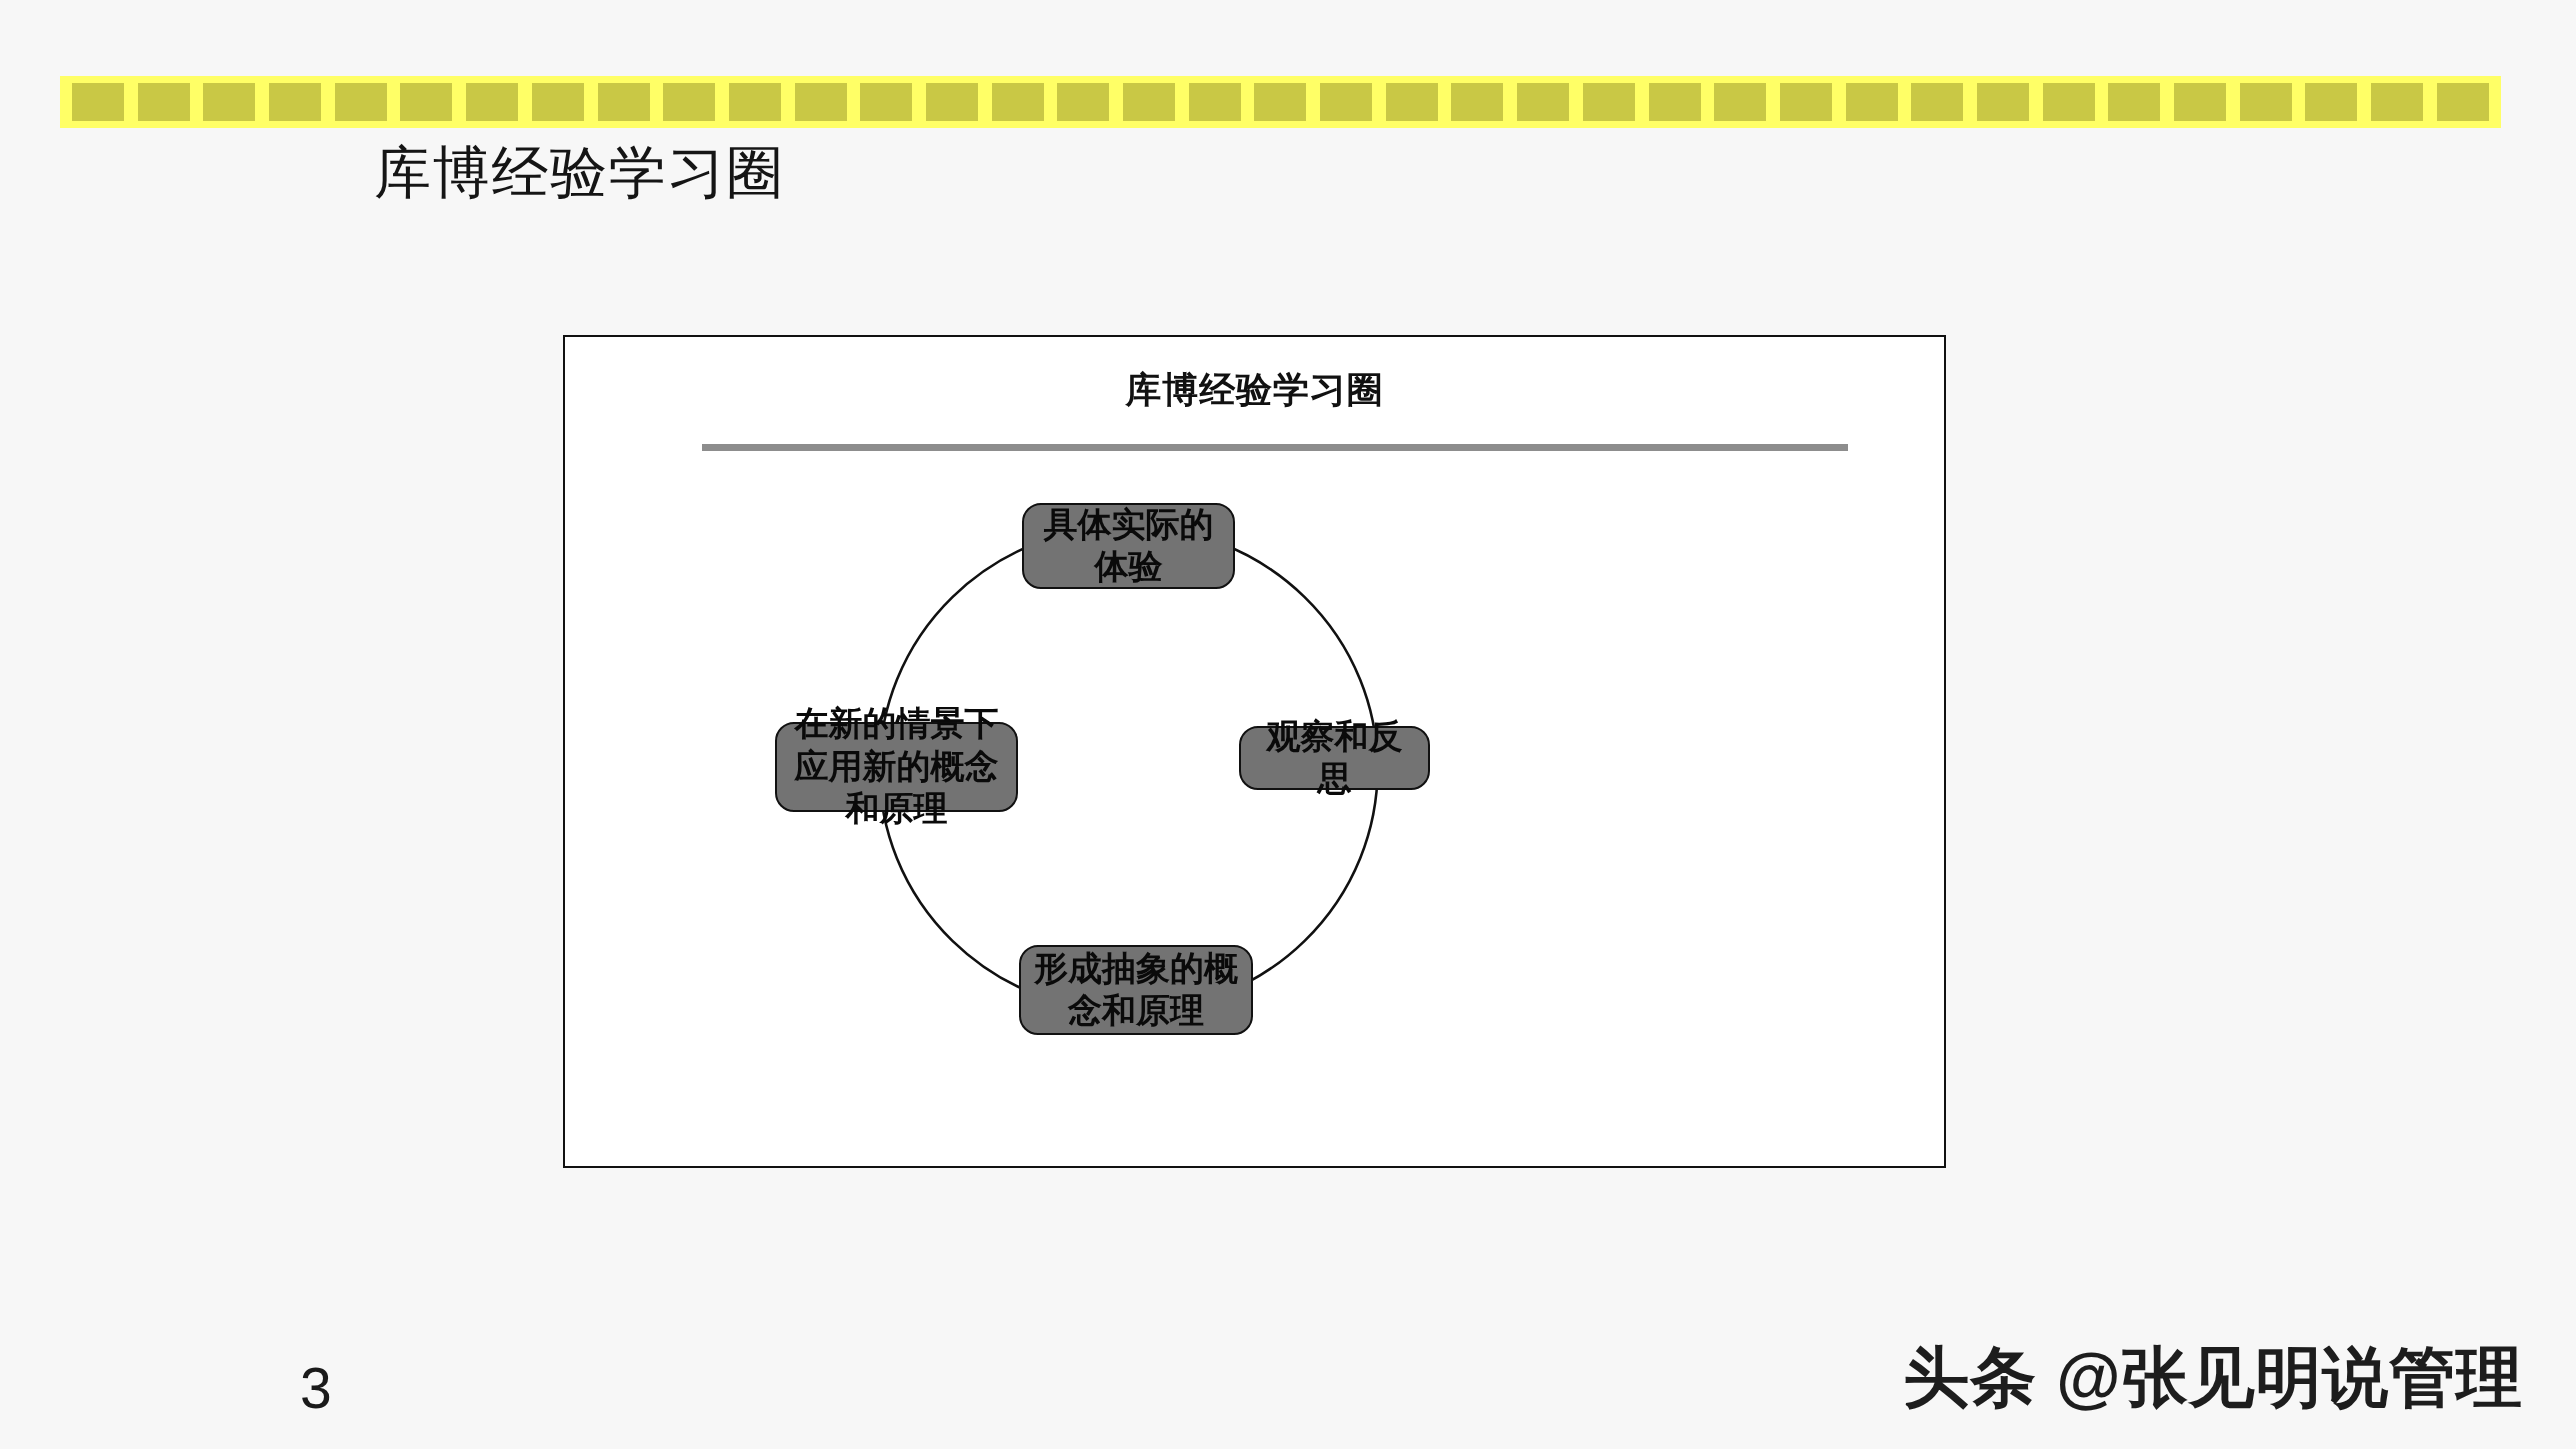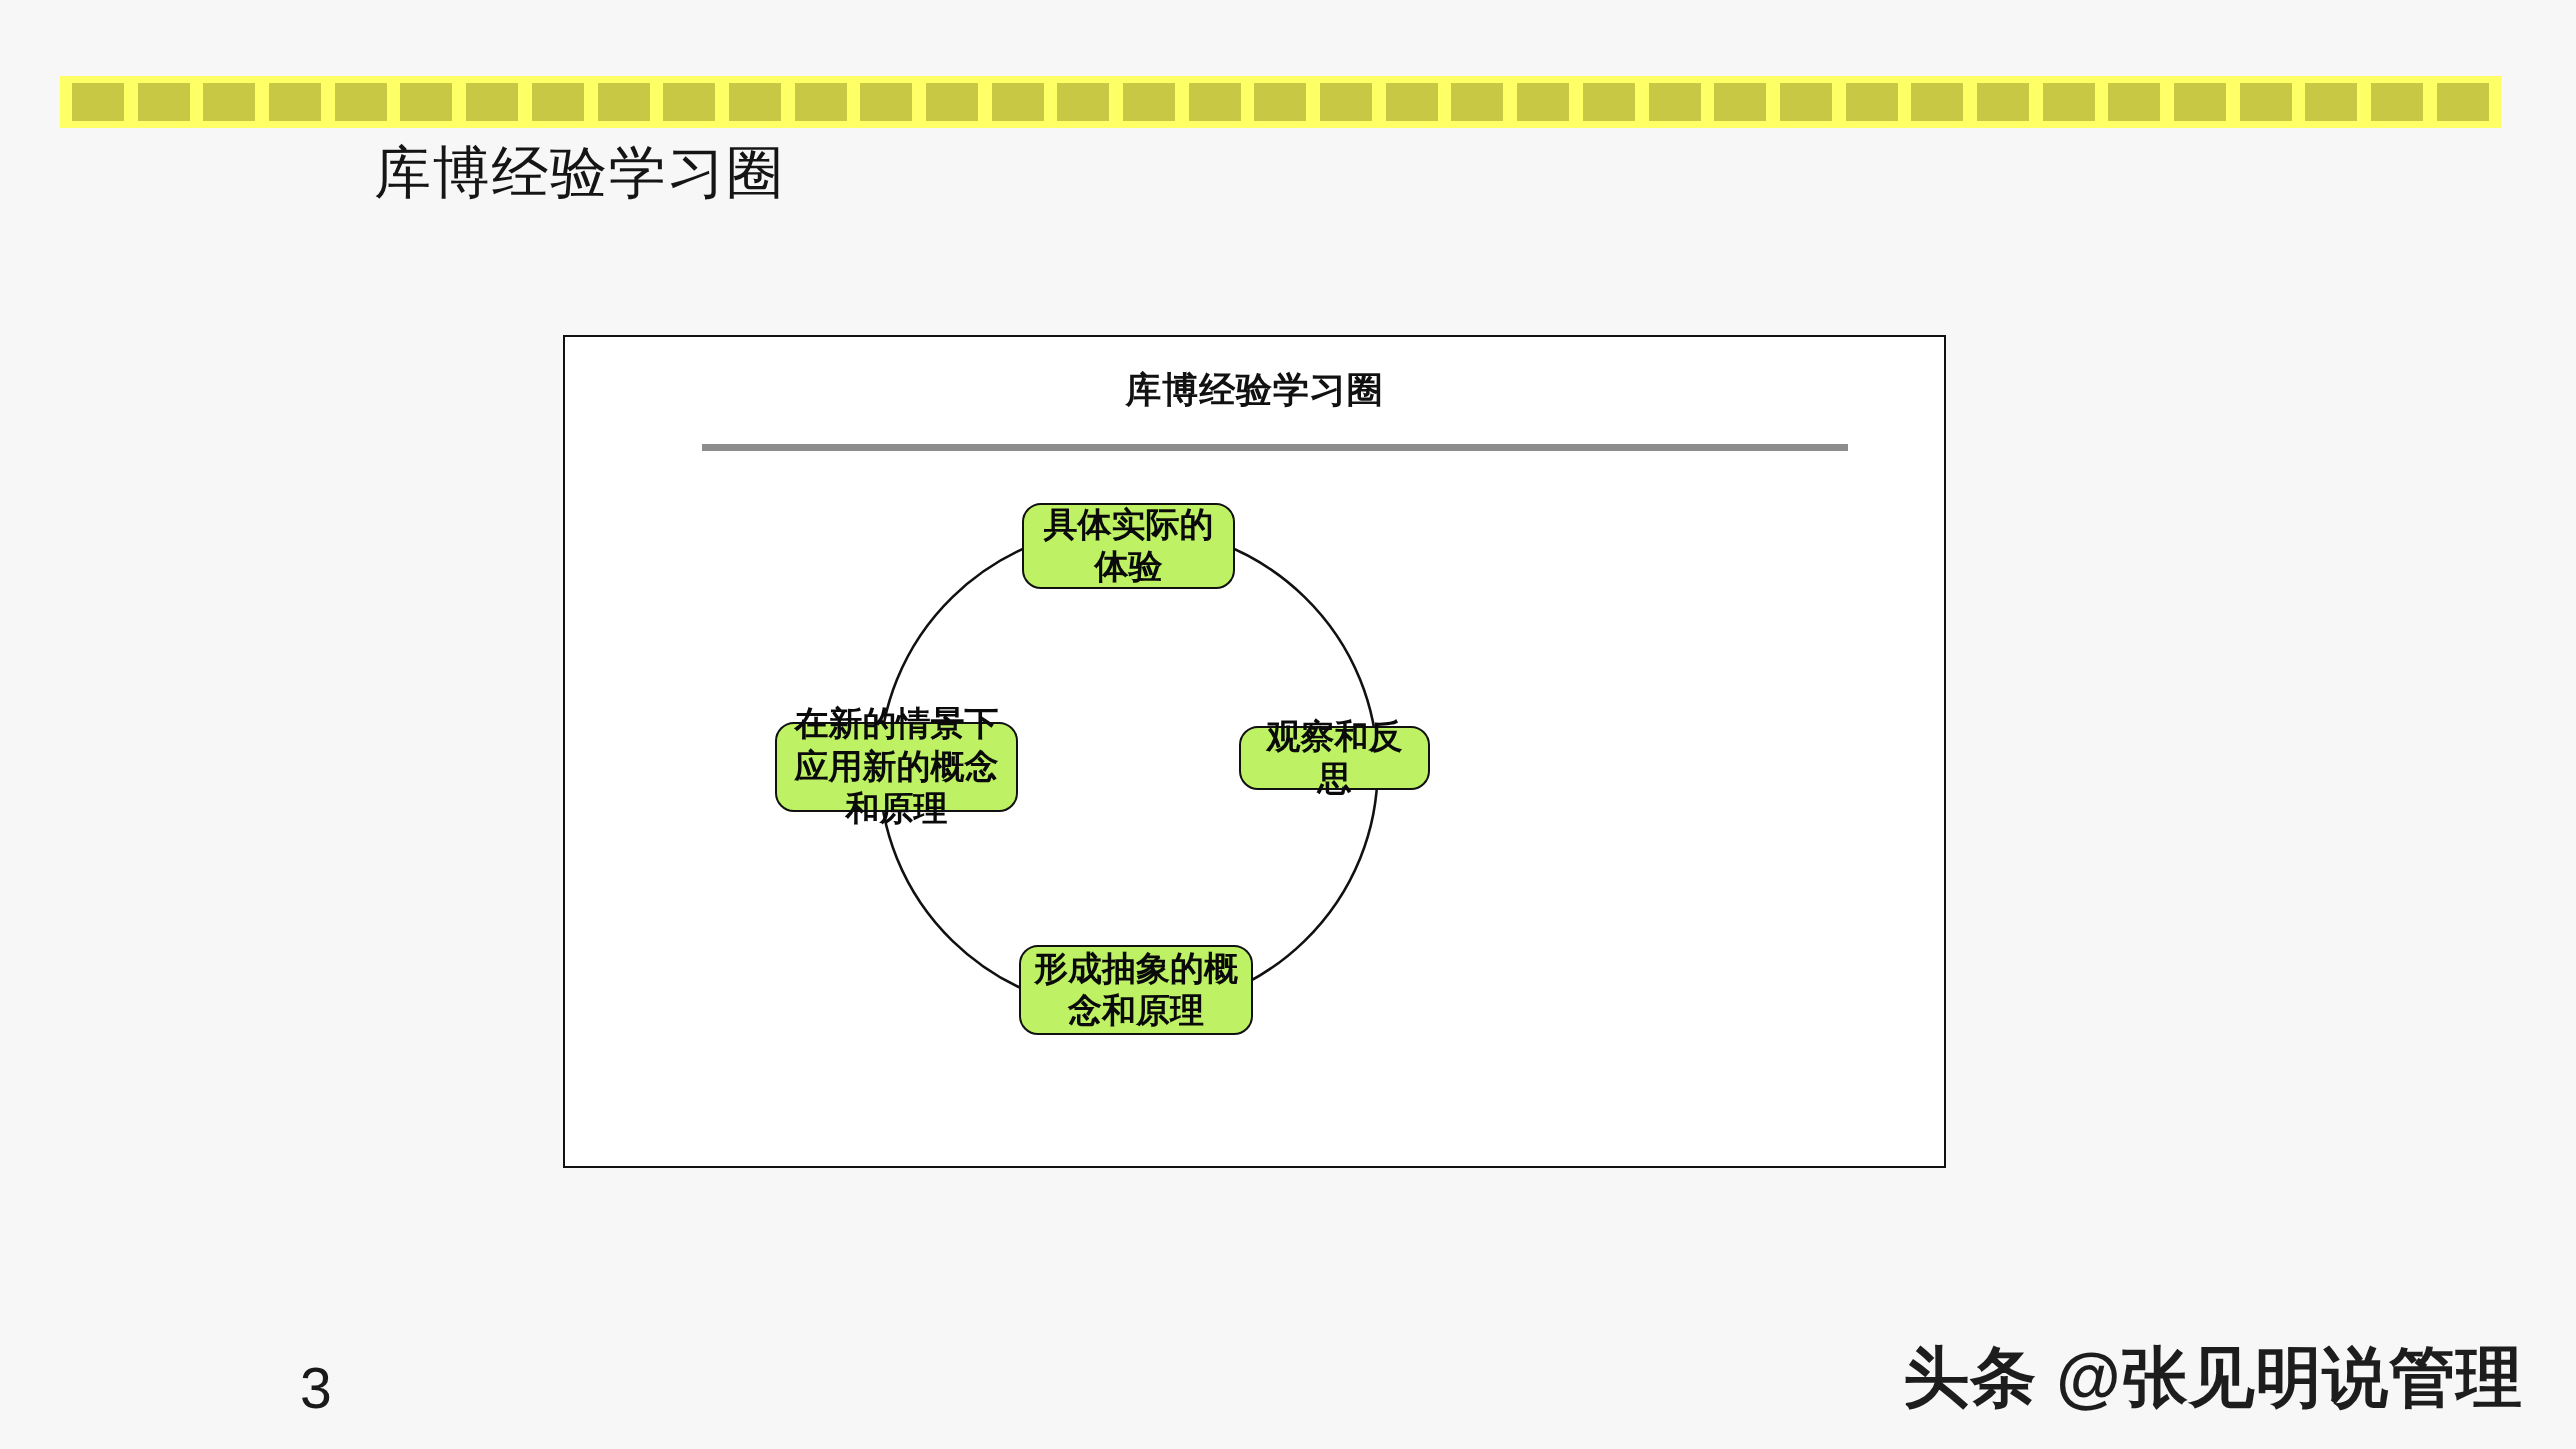--- a/index.html
+++ b/index.html
@@ -91,21 +91,21 @@
     top: 0;
     width: 1383px;
     height: 833px;
   }
   #cycle-canvas svg { display: block; }
 
   
   .node {
     position: absolute;
     box-sizing: border-box;
-    background: #bef264;
+    background: #737373;
     border: 2.6px solid #111111;
     border-radius: 19px;
     display: flex;
     align-items: center;
     justify-content: center;
     text-align: center;
     font-family: "Liberation Serif", serif;
     font-size: 34px;
     font-weight: 700;
     line-height: 1.25;

